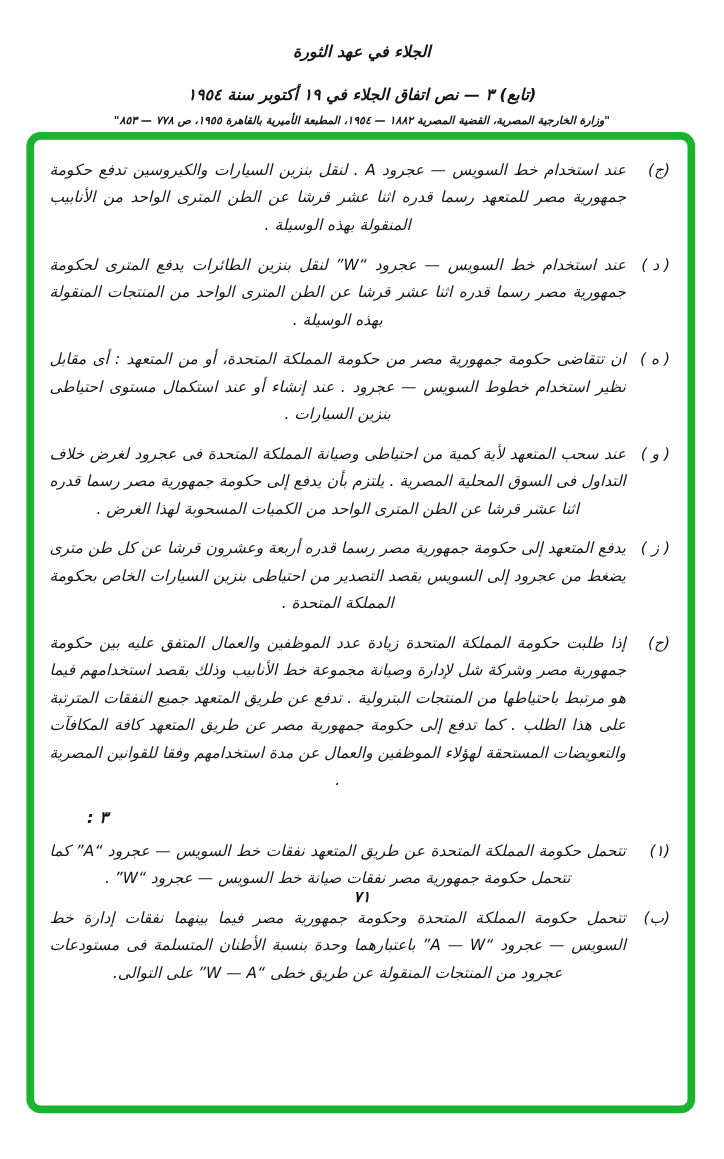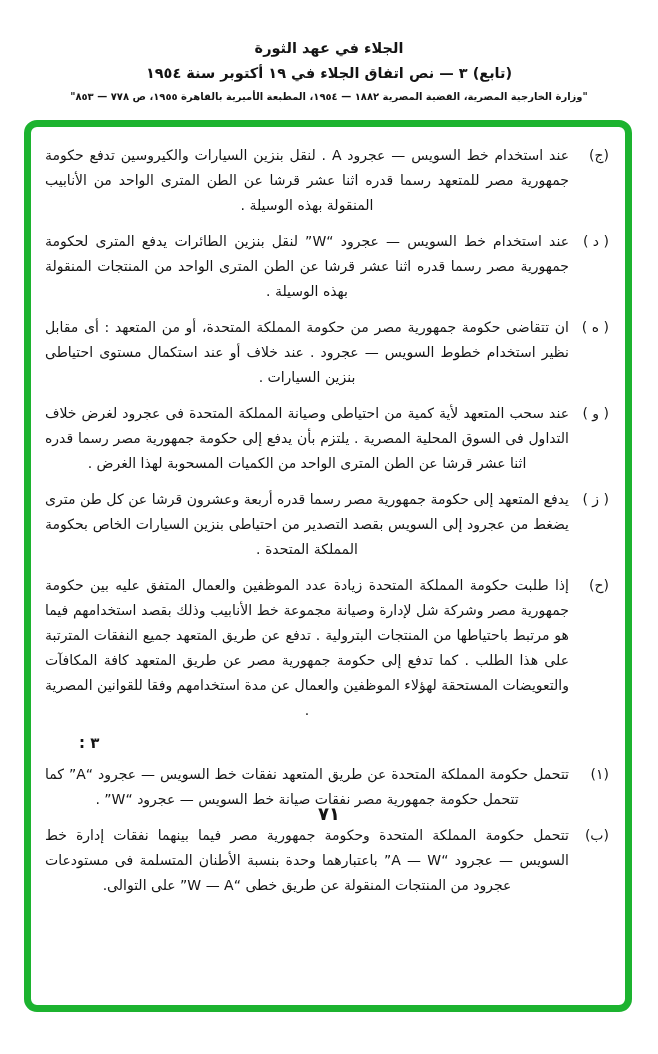--- a/index.html
+++ b/index.html
@@ -7,29 +7,29 @@
     margin: 0; padding: 0;
     background: #ffffff;
   }
   body {
     width: 658px; height: 1054px;
     font-family: "DejaVu Sans", sans-serif;
     color: #141414;
     overflow: hidden;
     position: relative;
   }
-  .page { position: relative; width: 658px; height: 836px; }
+  .page { position: relative; width: 658px; height: 836px; font-style: italic; }
 
   
   .header { text-align: center; padding-top: 40px; }
   .title {
     font-size: 14.5px; font-weight: bold;
   }
   .subtitle {
-    font-size: 14.5px; font-weight: bold; margin-top: 9px;
+    font-size: 14.5px; font-weight: bold; margin-top: 23px;
   }
   .source {
     font-size: 10px; font-weight: bold; margin-top: 10px;
     letter-spacing: 0.2px;
   }
 
   
   .green-box {
     position: absolute;
     left: 24px; top: 120px;
@@ -57,21 +57,21 @@
     margin: 2px 0 10px 0;
   }
   .section-marker-inner { direction: rtl; unicode-bidi: embed; }
 
   
   .page-number {
     position: absolute;
     bottom: 12px; left: 0;
     width: 100%;
     text-align: center;
-    font-size: 18px; font-weight: bold;
+    font-size: 14px; font-weight: bold;
     letter-spacing: 3px;
   }
 </style>
 </head>
 <body>
 
 <div class="page">
 
   <div class="header">
     <div class="title">الجلاء في عهد الثورة</div>
@@ -86,21 +86,21 @@
       <span class="ptext">عند استخدام خط السويس — عجرود A . لنقل بنزين السيارات والكيروسين تدفع حكومة جمهورية مصر للمتعهد رسما قدره اثنا عشر قرشا عن الطن المترى الواحد من الأنابيب المنقولة بهذه الوسيلة .</span>
     </div>
 
     <div class="para">
       <span class="plabel">( د )</span>
       <span class="ptext">عند استخدام خط السويس — عجرود “W” لنقل بنزين الطائرات يدفع المترى لحكومة جمهورية مصر رسما قدره اثنا عشر قرشا عن الطن المترى الواحد من المنتجات المنقولة بهذه الوسيلة .</span>
     </div>
 
     <div class="para">
       <span class="plabel">( ه )</span>
-      <span class="ptext">ان تتقاضى حكومة جمهورية مصر من حكومة المملكة المتحدة، أو من المتعهد : أى مقابل نظير استخدام خطوط السويس — عجرود . عند خلاف أو عند استكمال مستوى احتياطى بنزين السيارات .</span>
+      <span class="ptext">ان تتقاضى حكومة جمهورية مصر من حكومة المملكة المتحدة، أو من المتعهد : أى مقابل نظير استخدام خطوط السويس — عجرود . عند إنشاء أو عند استكمال مستوى احتياطى بنزين السيارات .</span>
     </div>
 
     <div class="para">
       <span class="plabel">( و )</span>
       <span class="ptext">عند سحب المتعهد لأية كمية من احتياطى وصيانة المملكة المتحدة فى عجرود لغرض خلاف التداول فى السوق المحلية المصرية . يلتزم بأن يدفع إلى حكومة جمهورية مصر رسما قدره اثنا عشر قرشا عن الطن المترى الواحد من الكميات المسحوبة لهذا الغرض .</span>
     </div>
 
     <div class="para">
       <span class="plabel">( ز )</span>
       <span class="ptext">يدفع المتعهد إلى حكومة جمهورية مصر رسما قدره أربعة وعشرون قرشا عن كل طن مترى يضغط من عجرود إلى السويس بقصد التصدير من احتياطى بنزين السيارات الخاص بحكومة المملكة المتحدة .</span>

